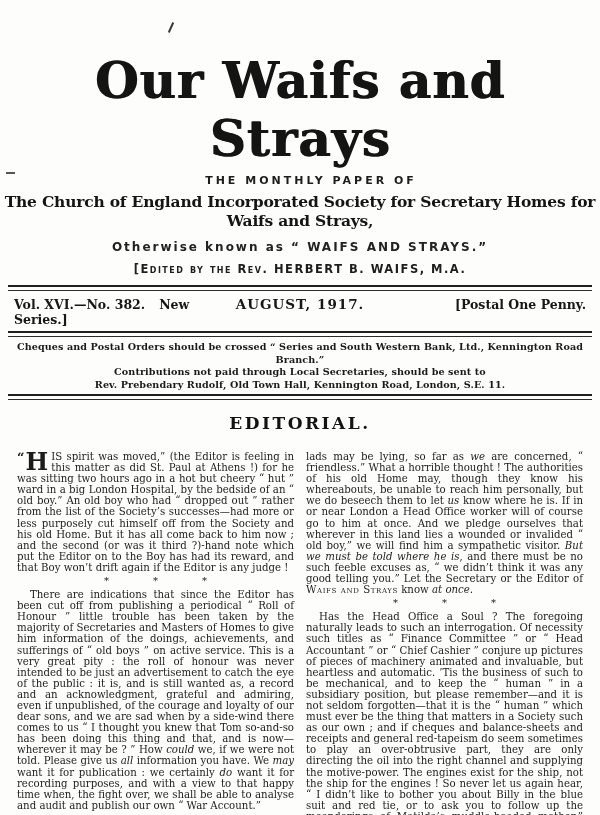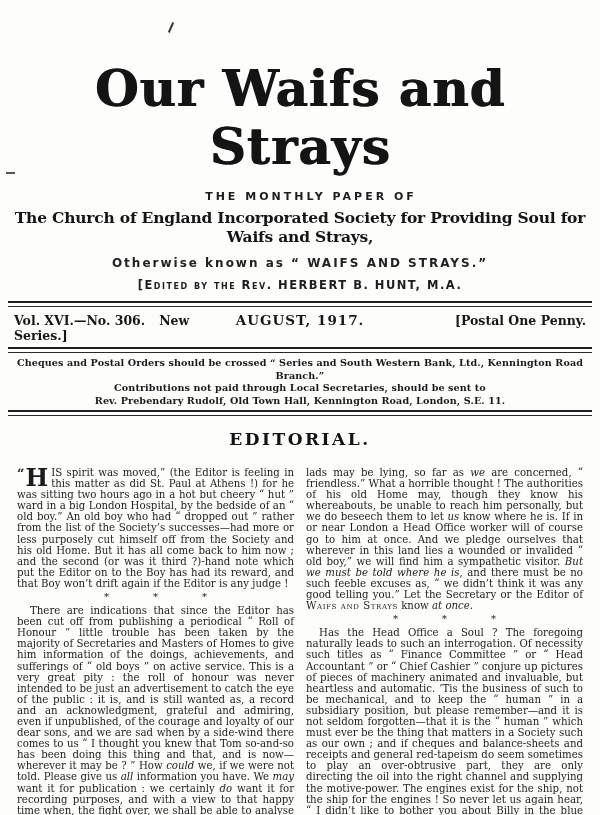--- a/index.html
+++ b/index.html
@@ -8,21 +8,21 @@
     background:#fdfdfb;color:#1b1b1b;overflow:hidden;
     font-family:"DejaVu Serif",serif;
   }
   
   .scan-slash{position:absolute;top:22px;left:170px;width:2px;height:11px;background:#3a3a3a;transform:rotate(24deg);}
   .margin-dash{position:absolute;top:172px;left:6px;width:9px;height:2px;background:#555;}
 
   
   .masthead{text-align:center;padding-top:46px;}
   .masthead-title{
-    margin:14px;font-family:"DejaVu Serif",serif;font-weight:bold;
+    margin:6px;font-family:"DejaVu Serif",serif;font-weight:bold;
     font-size:50px;line-height:58px;letter-spacing:1px;color:#141414;
     text-shadow:1px 0 0 #141414;
   }
   .tagline{
     margin-top:6px;font-family:"DejaVu Sans",sans-serif;font-weight:bold;
     font-size:11px;letter-spacing:3px;color:#1d1d1d;padding-left:22px;
   }
   .society{
     margin-top:5px;font-weight:bold;font-size:15.5px;letter-spacing:-0.2px;color:#151515;
   }
@@ -76,30 +76,30 @@
 <body>
 
 <div class="page">
 
   <div class="scan-slash"></div>
   <div class="margin-dash"></div>
 
   <header class="masthead">
     <h1 class="masthead-title">Our Waifs and Strays</h1>
     <div class="tagline">THE MONTHLY PAPER OF</div>
-    <div class="society">The Church of England Incorporated Society for Providing Soul for Waifs and Strays,</div>
+    <div class="society">The Church of England Incorporated Society for Secretary Homes for Waifs and Strays,</div>
     <div class="aka">Otherwise known as “ WAIFS AND STRAYS.”</div>
-    <div class="editor">[Edited by the Rev. HERBERT B. HUNT, M.A.</div>
+    <div class="editor">[Edited by the Rev. HERBERT B. WAIFS, M.A.</div>
   </header>
 
   <div class="rule-double rule-a"></div>
 
   <div class="issue-bar">
     <div class="issue-left">
-      <span>Vol. XVI.—No. 306.</span><span class="series">New Series.]</span>
+      <span>Vol. XVI.—No. 382.</span><span class="series">New Series.]</span>
     </div>
     <div class="issue-center">AUGUST, 1917.</div>
     <div class="issue-right">[Postal One Penny.</div>
   </div>
 
   <div class="rule-double"></div>
 
   <div class="notice">
     <div>Cheques and Postal Orders should be crossed “ Series and South Western Bank, Ltd., Kennington Road Branch.”</div>
     <div>Contributions not paid through Local Secretaries, should be sent to</div>

